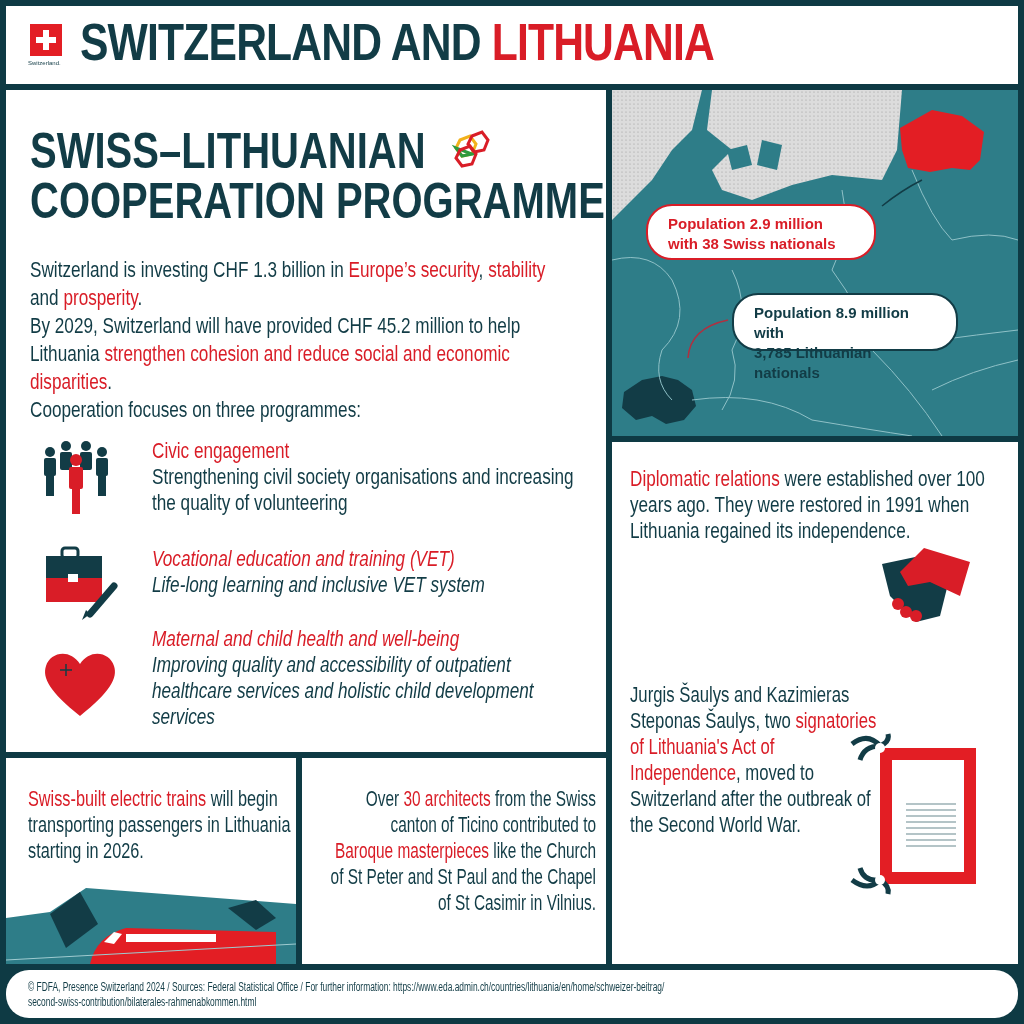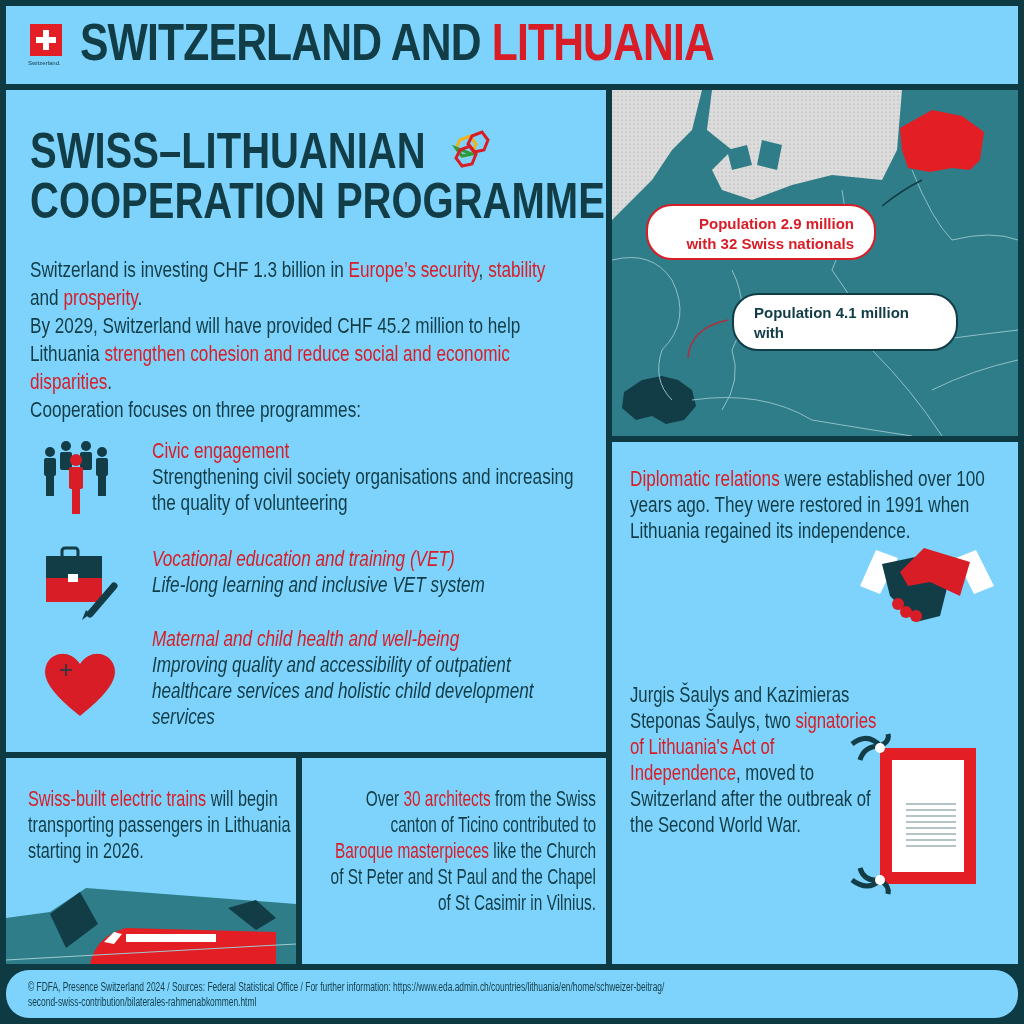--- a/index.html
+++ b/index.html
@@ -3,21 +3,21 @@
 <meta charset="utf-8">
 <style>
   * { box-sizing: border-box; margin: 0; padding: 0; }
   html, body { width: 1024px; height: 1024px; overflow: hidden; }
   body {
     background: #0e3a44;
     font-family: "Liberation Sans", "DejaVu Sans", sans-serif;
     color: #123c46;
     position: relative;
   }
-  .panel { position: absolute; background: #7dd3fc; overflow: hidden; }
+  .panel { position: absolute; background: #ffffff; overflow: hidden; }
   .red { color: #d91d27; }
   .dark { color: #123c46; }
 
   
   #header { left: 6px; top: 6px; width: 1012px; height: 78px; }
   #flag { position: absolute; left: 24px; top: 18px; width: 32px; height: 32px; background: #e31e24; }
   #flag::before { content: ""; position: absolute; left: 13px; top: 6px; width: 6px; height: 20px; background: #fff; }
   #flag::after { content: ""; position: absolute; left: 6px; top: 13px; width: 20px; height: 6px; background: #fff; }
   #flag-label { position: absolute; left: 22px; top: 54px; font-size: 6px; color: #123c46; }
   #main-title {
@@ -43,21 +43,21 @@
     transform: scaleX(0.78); transform-origin: left top;
   }
   .prog .ttl { color: #d91d27; }
 
   
   #map { left: 612px; top: 90px; width: 406px; height: 346px; background: #2e7d88; }
   .bubble {
     position: absolute; background: #fff; border-radius: 26px; font-size: 15px; font-weight: bold;
     line-height: 20px; padding: 8px 20px;
   }
-  #bubble-lt { left: 34px; top: 114px; width: 230px; height: 56px; border: 2px solid #d91d27; color: #d91d27; text-align: right; }
+  #bubble-lt { left: 34px; top: 114px; width: 230px; height: 56px; border: 2px solid #d91d27; color: #d91d27; }
   #bubble-ch { left: 120px; top: 203px; width: 226px; height: 58px; border: 2px solid #123c46; color: #123c46; }
 
   
   #diplomatic { left: 612px; top: 442px; width: 406px; height: 236px; }
   .diplo-text {
     position: absolute; left: 18px; top: 24px; width: 500px; font-size: 22px; line-height: 26px;
     transform: scaleX(0.78); transform-origin: left top;
   }
   #handshake { position: absolute; left: 248px; top: 104px; width: 134px; height: 80px; }
 
@@ -195,24 +195,25 @@
       <path d="M140,240 Q200,260 260,260 Q320,250 406,240"></path>
       <path d="M300,80 Q320,130 340,150 Q380,140 406,150"></path>
       <path d="M80,310 Q150,300 200,330 Q260,340 300,346"></path>
       <path d="M320,300 Q360,280 406,270"></path>
     </g>
     <path d="M270,116 Q290,100 310,90" fill="none" stroke="#123c46" stroke-width="1.5"></path>
     <path d="M116,230 Q78,238 76,268" fill="none" stroke="#b03040" stroke-width="1.5"></path>
   </svg>
   <div id="bubble-lt" class="bubble">
     <div>Population 2.9 million</div>
-    <div>with 32 Swiss nationals</div>
+    <div>with 38 Swiss nationals</div>
   </div>
   <div id="bubble-ch" class="bubble">
-    <div>Population 4.1 million with</div>
+    <div>Population 8.9 million with</div>
+    <div>3,785 Lithuanian nationals</div>
   </div>
 </div>
 
 <div id="diplomatic" class="panel">
   <div class="diplo-text"><span class="red">Diplomatic relations</span><span> were established over 100 years ago. They were restored in 1991 when Lithuania regained its independence.</span></div>
   <svg id="handshake" viewBox="0 0 134 80">
     <polygon points="0,40 16,4 38,12 20,48" fill="#fff"></polygon>
     <polygon points="134,40 116,4 96,12 114,48" fill="#fff"></polygon>
     <polygon points="22,18 60,10 90,30 80,70 56,76 30,50" fill="#123c46"></polygon>
     <polygon points="40,26 64,2 110,16 100,50 70,36 48,40" fill="#d91d27"></polygon>

